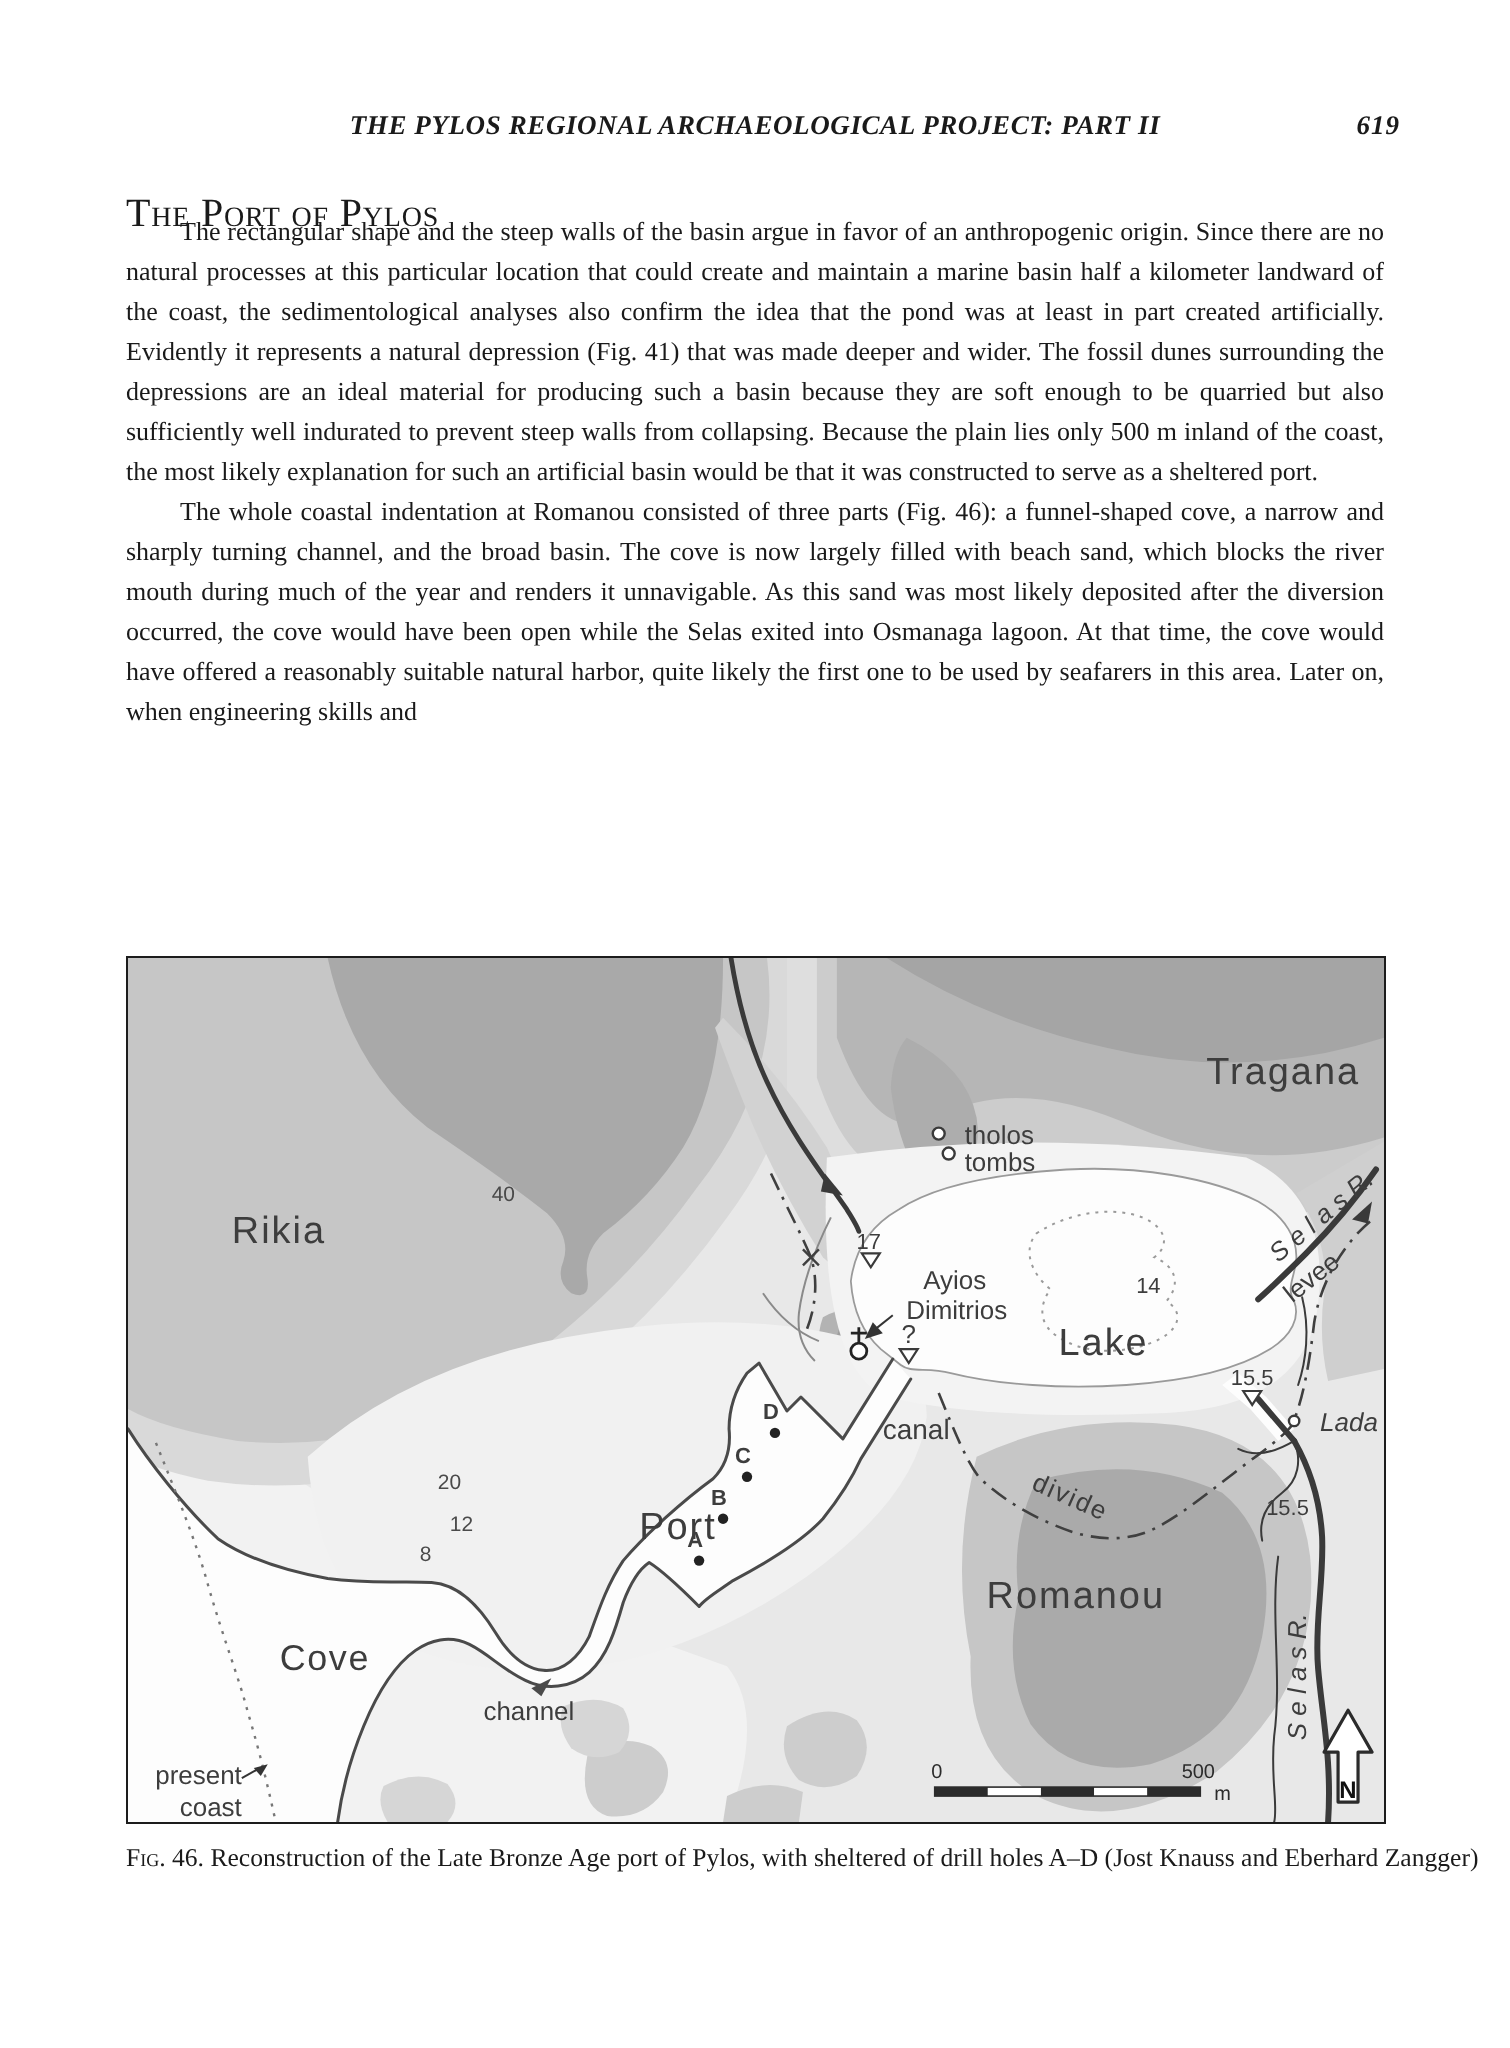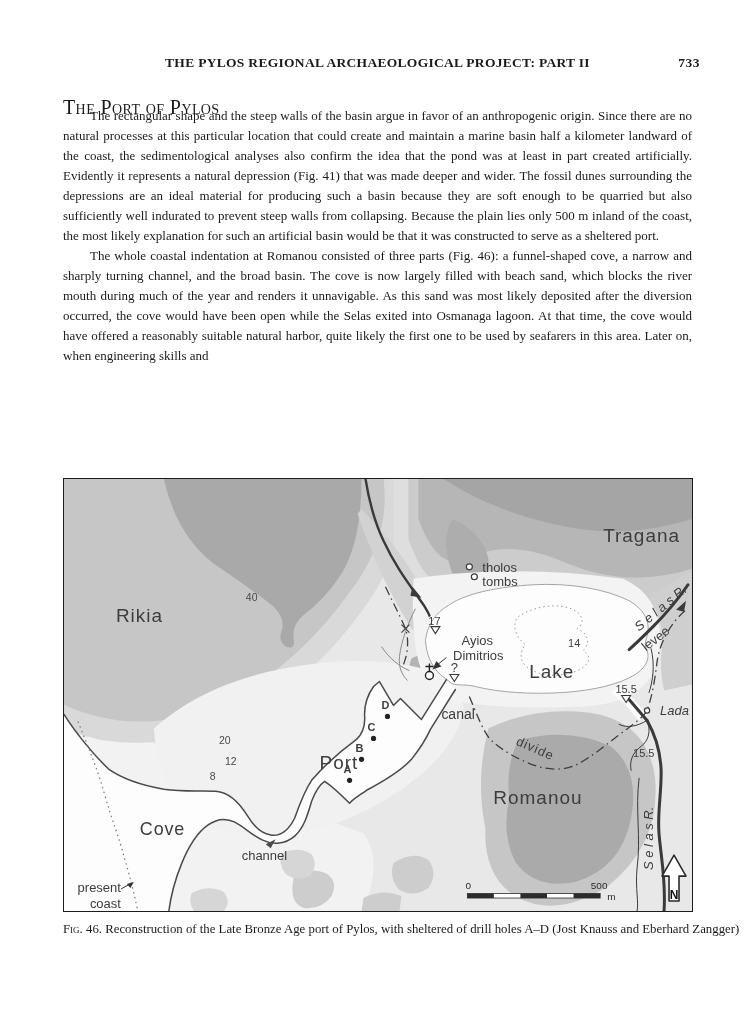--- a/index.html
+++ b/index.html
@@ -7,21 +7,21 @@
     position:relative;
     width:755px;height:1024px;
     background:#ffffff;
     font-family:"Liberation Serif", serif;
     color:#1a1a1a;
     overflow:hidden;
   }
   .running-head{
     position:absolute;left:63px;top:55px;width:629px;
     text-align:center;
-    font-size:13.5px;font-weight:bold;letter-spacing:0.3px;
+    font-size:13.5px;font-weight:bold;letter-spacing:0.3px;font-style:italic;
   }
   .running-head .page-number{
     position:absolute;right:-8px;top:0;font-weight:bold;letter-spacing:0.5px;
   }
   .section-heading{
     position:absolute;left:63px;top:96px;margin:0;
     font-size:20px;font-weight:normal;
     font-variant:small-caps;letter-spacing:0.4px;
   }
   .bodytext{
@@ -56,21 +56,21 @@
   .scaletxt{font-size:10px;fill:#2b2b2b;}
   .ntxt{font-size:12px;font-weight:bold;fill:#111;}
 </style>
 </head>
 <body>
 
 <div class="page">
 
   <header class="running-head">
     <span>THE PYLOS REGIONAL ARCHAEOLOGICAL PROJECT: PART II</span>
-    <span class="page-number">733</span>
+    <span class="page-number">619</span>
   </header>
 
   <h2 class="section-heading">The Port of Pylos</h2>
 
   <div class="bodytext">
     <p>The rectangular shape and the steep walls of the basin argue in favor of an anthropogenic origin. Since there are no natural processes at this particular location that could create and maintain a marine basin half a kilometer landward of the coast, the sedimentological analyses also confirm the idea that the pond was at least in part created artificially. Evidently it represents a natural depression (Fig. 41) that was made deeper and wider. The fossil dunes surrounding the depressions are an ideal material for producing such a basin because they are soft enough to be quarried but also sufficiently well indurated to prevent steep walls from collapsing. Because the plain lies only 500 m inland of the coast, the most likely explanation for such an artificial basin would be that it was constructed to serve as a sheltered port.</p>
     <p>The whole coastal indentation at Romanou consisted of three parts (Fig. 46): a funnel-shaped cove, a narrow and sharply turning channel, and the broad basin. The cove is now largely filled with beach sand, which blocks the river mouth during much of the year and renders it unnavigable. As this sand was most likely deposited after the diversion occurred, the cove would have been open while the Selas exited into Osmanaga lagoon. At that time, the cove would have offered a reasonably suitable natural harbor, quite likely the first one to be used by seafarers in this area. Later on, when engineering skills and</p>
   </div>
 
   <div class="figure-wrap">

